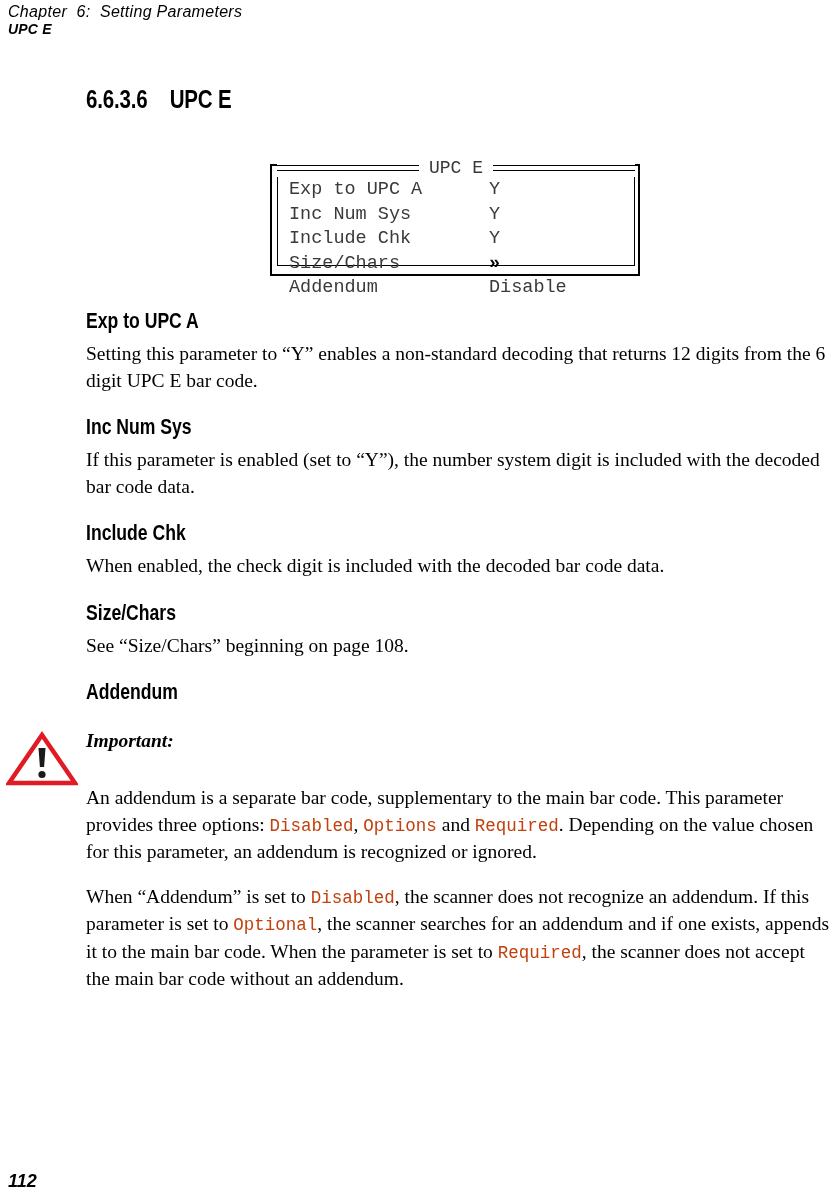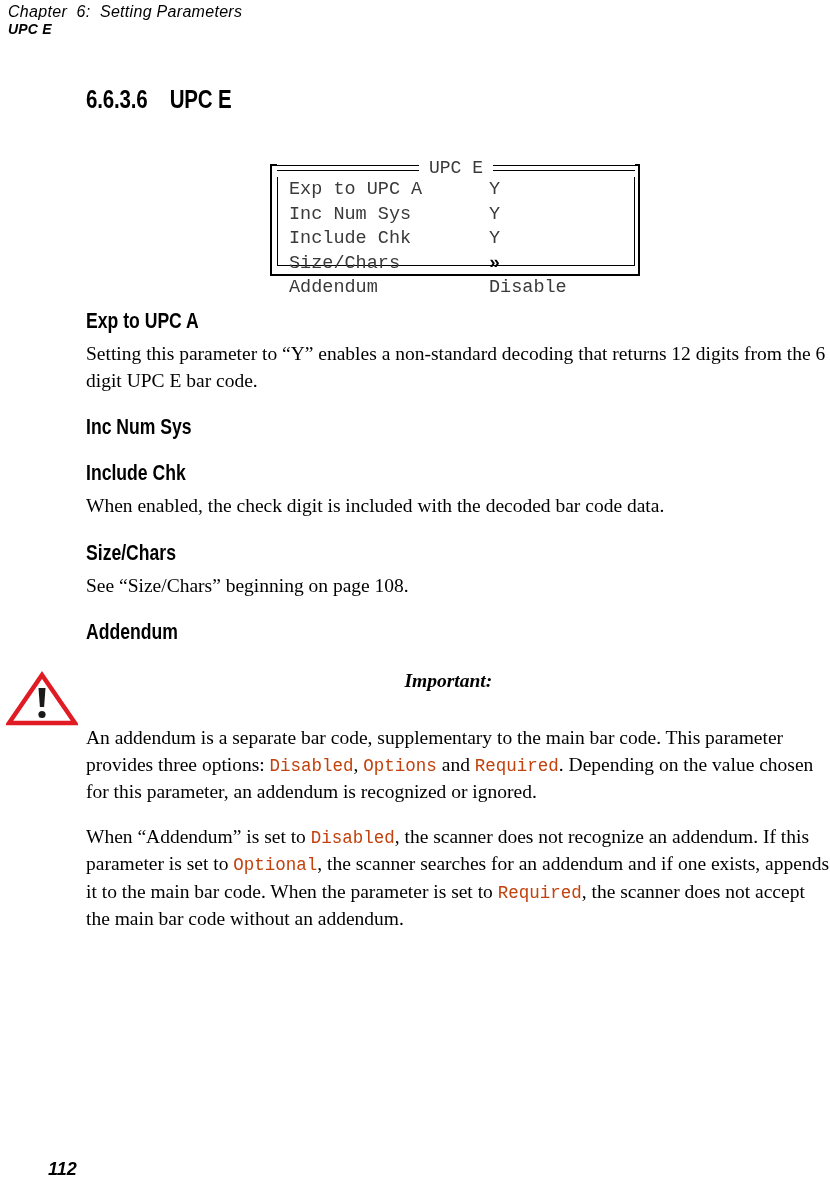--- a/index.html
+++ b/index.html
@@ -166,22 +166,21 @@
   }
   .warn-icon {
     position: absolute;
     left: -80px;
     top: 4px;
     width: 72px;
     height: 56px;
   }
   .callout-body {
     display: flex;
-    align-items: center;
-    flex-direction: column;
+    align-items: flex-end;
   }
   .callout-label {
     font-family: "Liberation Serif", serif;
     font-weight: bold;
     font-style: italic;
     font-size: 19.5px;
     line-height: 27px;
     width: 108px;
     flex: 0 0 auto;
   }
@@ -194,24 +193,23 @@
     flex: 1 1 auto;
     white-space: pre-wrap;
   }
 
   .after-callout { margin-top: 22px; }
 
   
   .page-footer {
     position: absolute;
     left: 8px;
-    bottom: 17px;
+    bottom: 5px;
     display: flex;
     align-items: flex-end;
-    margin-left: 40px;
   }
   .footer-pageno {
     font-family: "Liberation Sans", sans-serif;
     font-weight: bold;
     font-style: italic;
     font-size: 18px;
     margin-right: 18px;
   }
   .footer-title {
     font-family: "Liberation Sans", sans-serif;
@@ -262,20 +260,21 @@
         <span class="lcd-label">Addendum</span>
         <span class="lcd-value">Disable</span>
       </div>
     </div>
   </div>
 
   <div class="sub-heading">Exp to UPC A</div>
   <p class="body">Setting this parameter to “Y” enables a non-standard decoding that returns 12 digits from the 6 digit UPC E bar code.</p>
 
   <div class="sub-heading">Inc Num Sys</div>
+  <p class="body">If this parameter is enabled (set to “Y”), the number system digit is included with the decoded bar code data.</p>
 
   <div class="sub-heading">Include Chk</div>
   <p class="body">When enabled, the check digit is included with the decoded bar code data.</p>
 
   <div class="sub-heading">Size/Chars</div>
   <p class="body">See “Size/Chars” beginning on page 108.</p>
 
   <div class="sub-heading">Addendum</div>
 
   <div class="callout">

